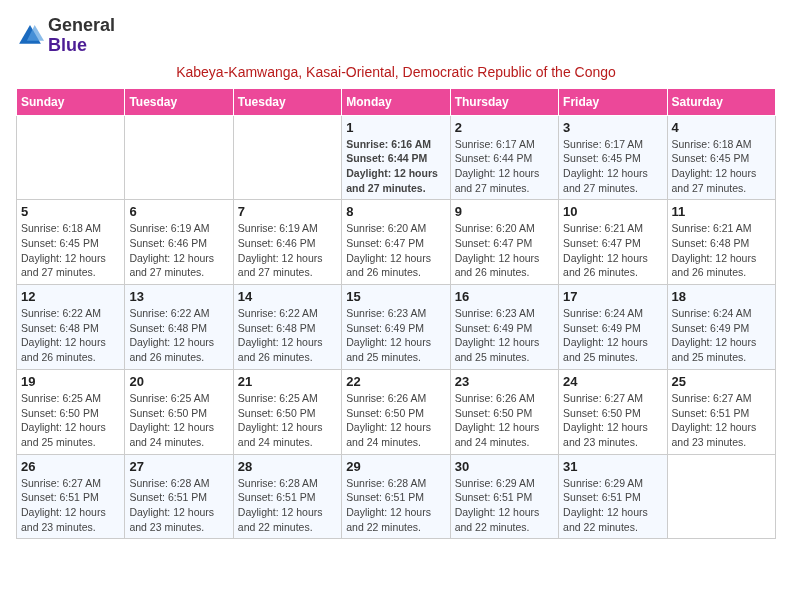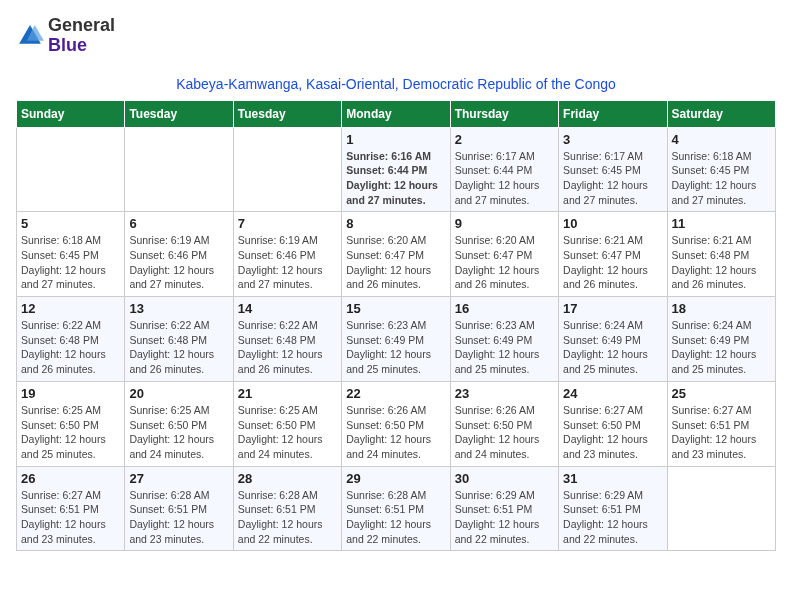--- a/index.html
+++ b/index.html
@@ -7,21 +7,21 @@
       font-family: Arial, sans-serif;
       background: #fff;
       width: 792px;
       min-height: 612px;
       padding: 16px;
     }
     .header {
       display: flex;
       align-items: flex-start;
       justify-content: space-between;
-      margin-bottom: 20px;
+      margin-bottom: 8px;
       gap: 16px;
     }
     .logo {
       display: flex;
       align-items: center;
       gap: 4px;
     }
     .logo-text {
       font-size: 18px;
       font-weight: bold;
@@ -35,30 +35,30 @@
     }
     .month-title {
       font-size: 36px;
       font-weight: bold;
       color: #222;
       text-align: right;
     }
     .subtitle {
       text-align: center;
       font-size: 14px;
-      color: #1d4ed8;
+      color: #b91c1c;
       margin-bottom: 8px;
     }
     table {
       width: 100%;
       border-collapse: collapse;
       font-size: 11px;
     }
     thead tr th {
-      background: #15803d;
+      background: #ec4899;
       color: #fff;
       padding: 6px 4px;
       text-align: left;
       font-size: 12px;
       font-weight: bold;
       border: 1px solid #fff;
     }
     tbody tr td {
       border: 1px solid #ccc;
       vertical-align: top;

